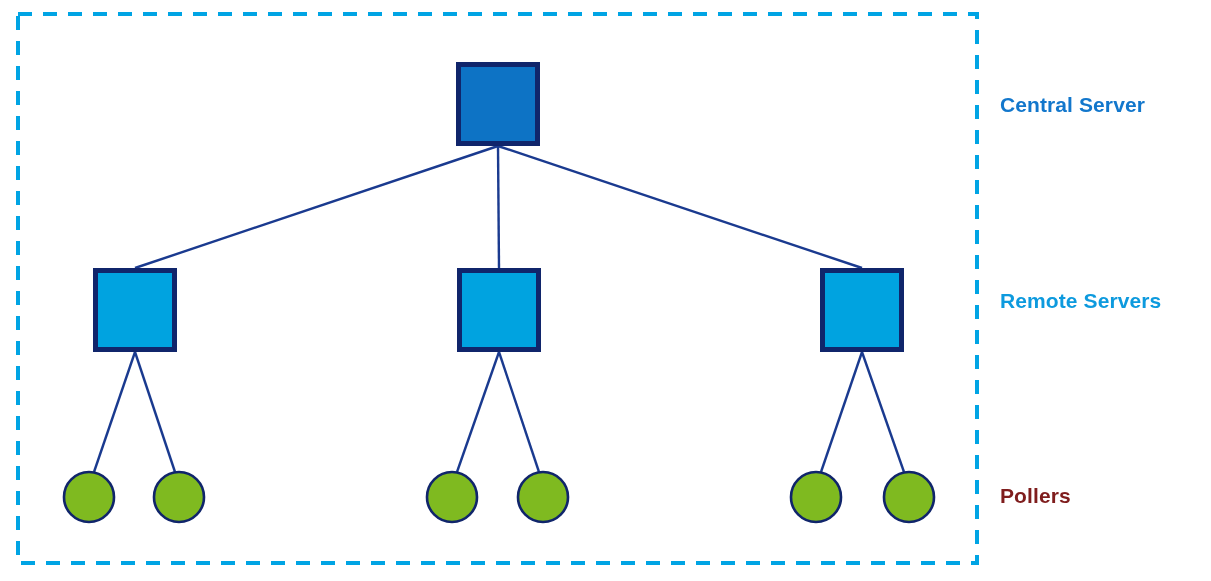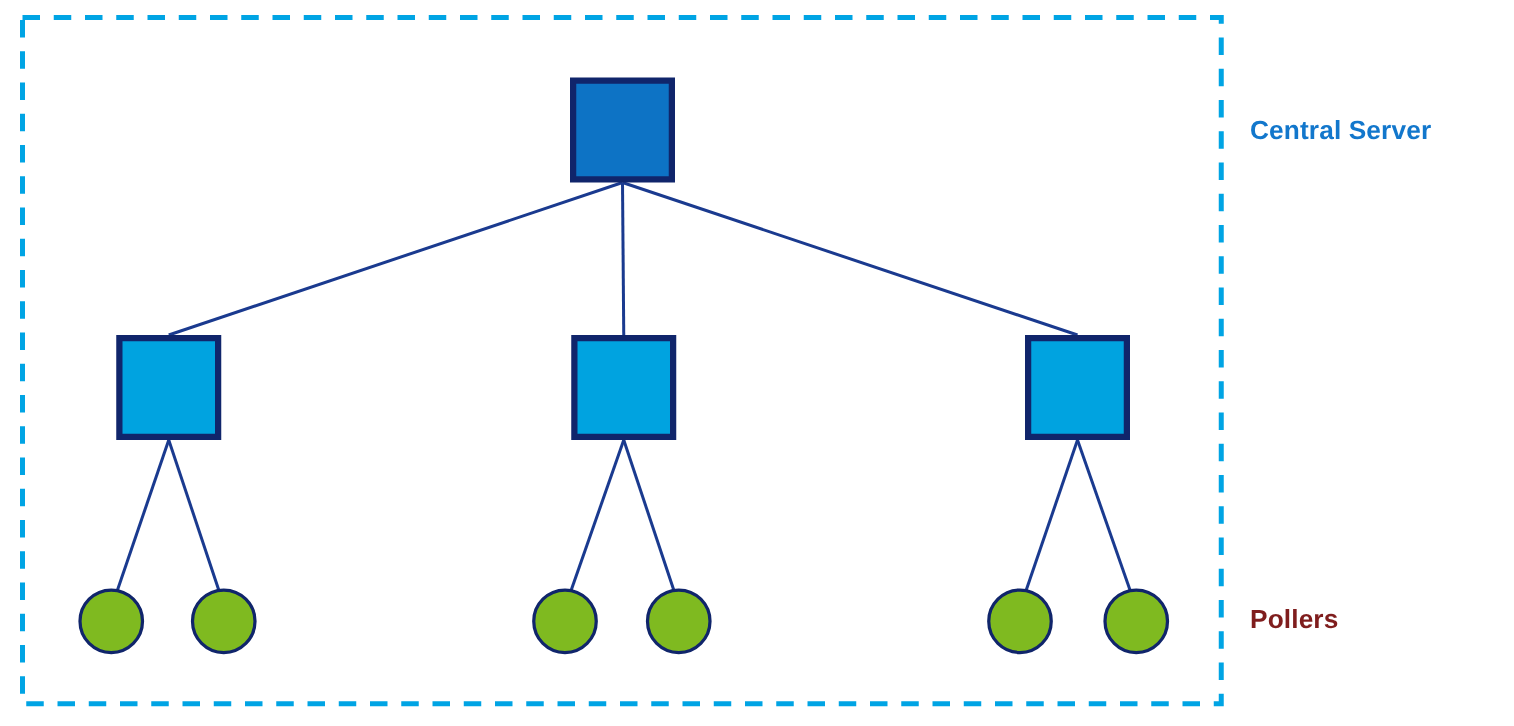--- a/index.html
+++ b/index.html
@@ -93,16 +93,17 @@
     <g>
       <circle cx="816" cy="497" r="25" fill="#7fba20" stroke="#10256b" stroke-width="2.6"></circle>
     </g>
     <g>
       <circle cx="909" cy="497" r="25" fill="#7fba20" stroke="#10256b" stroke-width="2.6"></circle>
     </g>
   </svg>
 
   <div class="tier-label" id="label-central-server">Central Server</div>
 
+  <div class="tier-label" id="label-remote-servers">Remote Servers</div>
 
   <div class="tier-label" id="label-pollers">Pollers</div>
 
 </div>
 
 </body></html>

